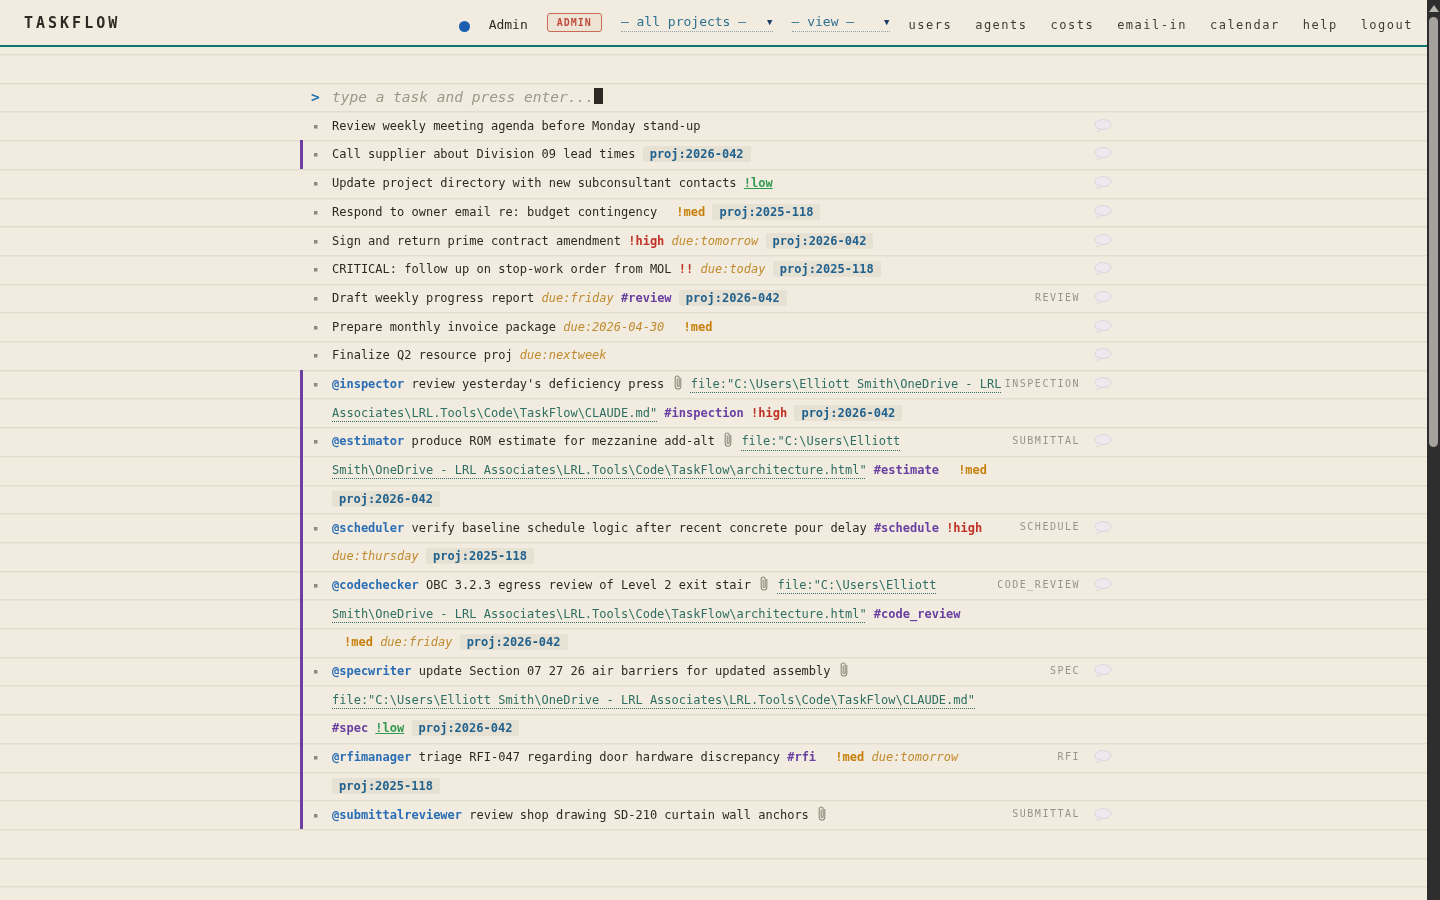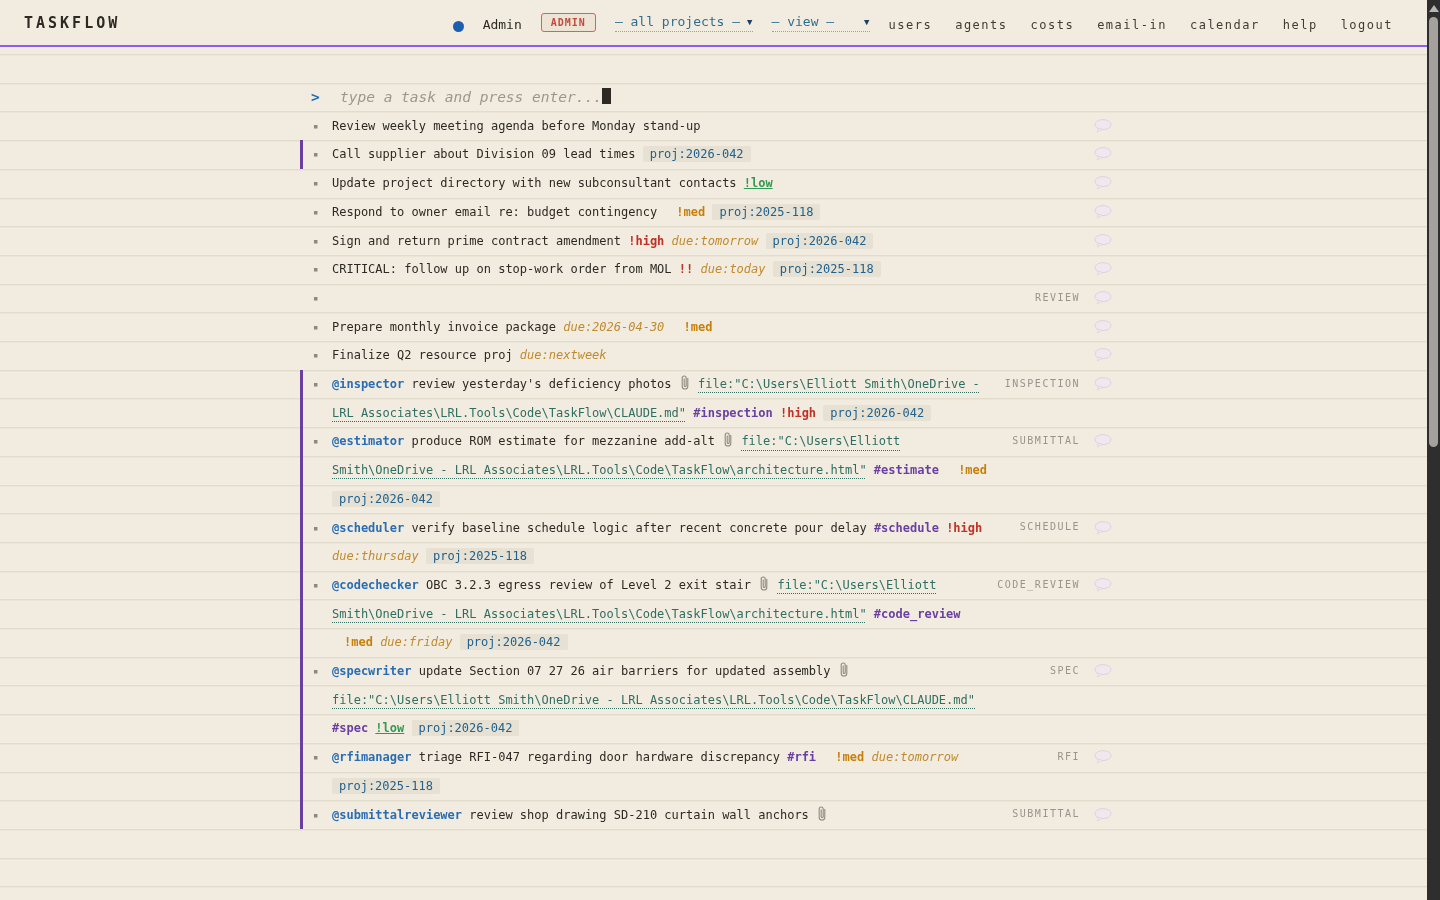--- a/index.html
+++ b/index.html
@@ -4,34 +4,34 @@
 <style>
   * { margin:0; padding:0; box-sizing:border-box; }
   html,body { width:1440px; height:900px; overflow:hidden; }
   body {
     font-family:"DejaVu Sans Mono","Liberation Mono",monospace;
     background:#f1ecdf; color:#2d2a24; position:relative;
   }
   
   .header {
     position:absolute; top:0; left:0; width:1427px; height:47px;
-    display:flex; align-items:center; padding:0 34px 0 24px;
-    border-bottom:2px solid #8b5cf6; background:#f1ecdf; z-index:3;
+    display:flex; align-items:center; padding:0 14px 0 24px;
+    border-bottom:2px solid #0f766e; background:#f1ecdf; z-index:3;
   }
   .logo { font-weight:bold; font-size:15px; letter-spacing:3px; }
   .header-right { margin-left:auto; display:flex; align-items:flex-end; gap:19px; }
   .status-dot { width:11px; height:11px; border-radius:50%; background:#1c5fb0; }
   .user-name { font-size:13px; }
   .role-badge {
     font-size:10px; font-weight:bold; letter-spacing:1px; color:#bf4a3e;
     border:1.5px solid #c96a57; border-radius:3px; padding:3px 9px;
     background:rgba(192,74,60,0.05);
   }
   .select {
-    display:inline-flex; align-items:center; gap:7px; font-size:13px;
+    display:inline-flex; align-items:center; gap:21px; font-size:13px;
     color:#2e6f91; border-bottom:1px dotted #93a4ad; padding-bottom:2px;
     cursor:pointer;
   }
   .select.wide { width:98px; justify-content:space-between; }
   .select .arrow { font-size:9px; color:#1d3f66; }
   .nav { display:flex; align-items:center; gap:23px; }
   .nav-link { font-size:12px; letter-spacing:1.5px; color:#403c35; cursor:pointer; }
   
   .main {
     position:absolute; top:47px; left:0; width:1427px; height:853px;
@@ -41,34 +41,34 @@
   .tasks { position:absolute; top:36px; left:300px; width:816px; }
   .task-row, .input-row {
     position:relative; min-height:28.7px; line-height:28.7px;
     border-left:3px solid transparent; padding-left:29px;
   }
   .task-row.accent { border-left-color:#6b3fa0; }
   .bullet {
     position:absolute; left:10px; top:0; color:#8f897c; font-size:9px;
   }
   .prompt { position:absolute; left:8px; top:0; color:#1e6fb3; font-weight:bold; font-size:14.5px; }
-  .placeholder { font-style:italic; color:#9d978a; font-size:14.5px;margin-left:8px; }
+  .placeholder { font-style:italic; color:#9d978a; font-size:14.5px; }
   .cursor { display:inline-block; width:9px; height:16px; background:#2d2a24; vertical-align:-2px; }
   .content { display:block; max-width:672px; font-size:12px; }
   .seg-text  { color:#2d2a24; }
   .seg-agent { color:#2a6db5; font-weight:bold; }
   .seg-tag   { color:#6a3fa2; font-weight:bold; }
   .seg-due   { color:#c08a2e; font-style:italic; }
   .seg-prio  { font-weight:bold; }
   .seg-prio.low  { color:#359a51;text-decoration:underline; }
   .seg-prio.med  { color:#c77f0a;margin-left:12px; }
   .seg-prio.high { color:#c03227; }
   .seg-prio.crit { color:#c03227; }
   .seg-proj {
-    color:#20618e; font-weight:normal; background:#e6e1d3;
+    color:#20618e; font-weight:bold; background:#e6e1d3;
     padding:1px 7px; border-radius:2px;
   }
   .seg-file {
     color:#2f6f63; text-decoration:underline dotted; text-underline-offset:4px;
     cursor:pointer;
   }
   .seg-clip svg { vertical-align:-3px; }
   .row-meta {
     position:absolute; top:0; right:4px; height:28px;
     display:flex; align-items:center; gap:14px;
@@ -192,20 +192,21 @@
           <span class="bubble">
             <svg width="18" height="14" viewBox="0 0 18 14">
               <ellipse cx="9" cy="5.6" rx="8" ry="5" fill="#efe8ee" stroke="#ddd3dd"></ellipse>
               <path d="M4.5 9.2 L3.2 13 L8.5 10.4 Z" fill="#efe8ee" stroke="#ddd3dd" stroke-width="0.7"></path>
             </svg>
           </span>
         </div>
       </div>
       <div class="task-row">
         <span class="bullet">▪</span>
+        <span class="content"><span class="seg-text">Draft weekly progress report</span> <span class="seg-due">due:friday</span> <span class="seg-tag">#review</span> <span class="seg-proj">proj:2026-042</span></span>
         <div class="row-meta">
           <span class="badge-label">REVIEW</span>
           <span class="bubble">
             <svg width="18" height="14" viewBox="0 0 18 14">
               <ellipse cx="9" cy="5.6" rx="8" ry="5" fill="#efe8ee" stroke="#ddd3dd"></ellipse>
               <path d="M4.5 9.2 L3.2 13 L8.5 10.4 Z" fill="#efe8ee" stroke="#ddd3dd" stroke-width="0.7"></path>
             </svg>
           </span>
         </div>
       </div>
@@ -228,21 +229,21 @@
           <span class="bubble">
             <svg width="18" height="14" viewBox="0 0 18 14">
               <ellipse cx="9" cy="5.6" rx="8" ry="5" fill="#efe8ee" stroke="#ddd3dd"></ellipse>
               <path d="M4.5 9.2 L3.2 13 L8.5 10.4 Z" fill="#efe8ee" stroke="#ddd3dd" stroke-width="0.7"></path>
             </svg>
           </span>
         </div>
       </div>
       <div class="task-row accent">
         <span class="bullet">▪</span>
-        <span class="content"><span class="seg-agent">@inspector</span> <span class="seg-text">review yesterday's deficiency photos</span> <span class="seg-clip"><svg width="12" height="17" viewBox="0 0 12 17">
+        <span class="content"><span class="seg-agent">@inspector</span> <span class="seg-text">review yesterday's deficiency press</span> <span class="seg-clip"><svg width="12" height="17" viewBox="0 0 12 17">
               <path d="M8.8 4 v8.2 a2.8 2.8 0 0 1 -5.6 0 V4 a2 2 0 0 1 4 0 v7.5 a1 1 0 0 1 -2 0 V4.5" fill="none" stroke="#8f897c" stroke-width="1.1"></path>
             </svg></span> <span class="seg-file">file:"C:\Users\Elliott Smith\OneDrive - LRL Associates\LRL.Tools\Code\TaskFlow\CLAUDE.md"</span> <span class="seg-tag">#inspection</span> <span class="seg-prio high">!high</span> <span class="seg-proj">proj:2026-042</span></span>
         <div class="row-meta">
           <span class="badge-label">INSPECTION</span>
           <span class="bubble">
             <svg width="18" height="14" viewBox="0 0 18 14">
               <ellipse cx="9" cy="5.6" rx="8" ry="5" fill="#efe8ee" stroke="#ddd3dd"></ellipse>
               <path d="M4.5 9.2 L3.2 13 L8.5 10.4 Z" fill="#efe8ee" stroke="#ddd3dd" stroke-width="0.7"></path>
             </svg>
           </span>

